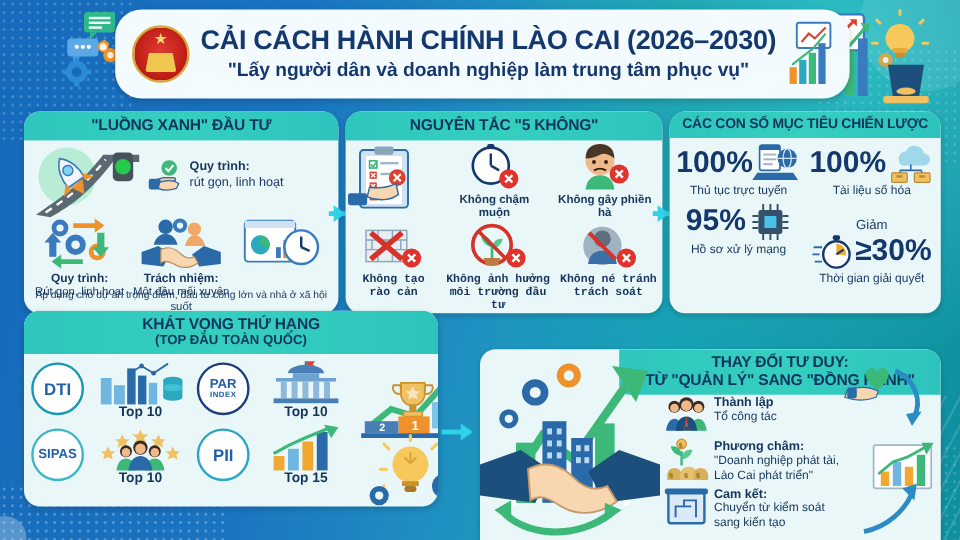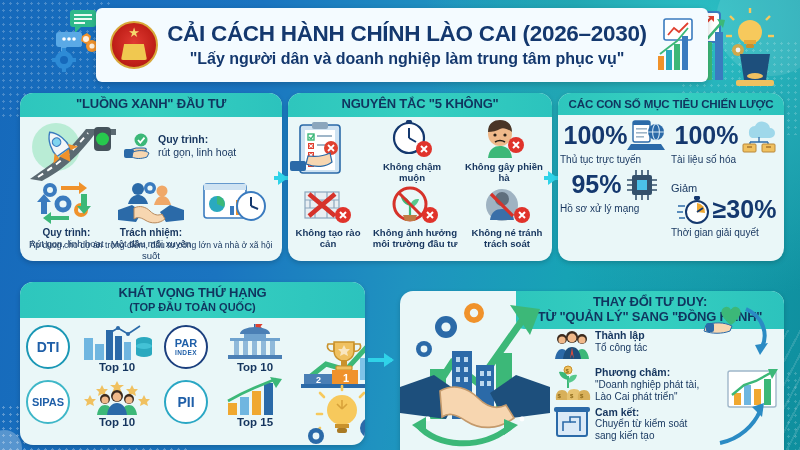--- a/index.html
+++ b/index.html
@@ -33,21 +33,21 @@
   .hatch {
     position:absolute; right:0; bottom:0; width:150px; height:120px;
     background: repeating-linear-gradient(118deg, rgba(255,255,255,.18) 0 2px, transparent 2px 11px);
     opacity:.7;
   }
 
   
   .header {
     position: absolute; left: 96px; top: 8px; width: 612px; height: 74px;
     background: #f4fbff;
-    border-radius: 6px;
+    border-radius: 22px;
     box-shadow: 0 2px 6px rgba(0,0,0,.20);
     display: flex; align-items: center; padding: 0 12px 0 14px;
   }
   .emblem {
     width: 48px; height: 48px; border-radius: 50%;
     background: radial-gradient(circle at 50% 45%, #e03a32 0%, #c01f18 62%, #a11309 100%);
     border: 2.5px solid #d8a83a; flex: 0 0 auto; position: relative;
   }
   .emblem:before {
     content:"★"; position:absolute; left:0; right:0; top:3px;
@@ -107,35 +107,35 @@
 
   
   #p2 { left: 288px; top: 93px; width: 264px; height: 168px; }
   .p2-top { display:flex; padding: 2px 2px 0 2px; align-items: flex-end; }
   .clipbox { width: 76px; height: 62px; flex:0 0 auto; position:relative; }
   .p2-grid { flex:1; display:flex; justify-content:space-around; }
   .p2-cell { text-align:center; width: 84px; }
   .p2-cell .ic { height: 42px; display:flex; align-items:center; justify-content:center; }
   .p2-cell .lb { color:#16355e; font-size:9.6px; line-height:1.16; font-weight:bold;}
   .p2-row2 { display:flex; justify-content:space-between; padding: 2px 4px 0; }
-  .p2-row2 .p2-cell { width: 84px; }
+  .p2-row2 .p2-cell { width: 84px; font-family: Liberation Mono, monospace; }
 
   
   #p3 { left: 558px; top: 93px; width: 226px; height: 168px; }
   .p3-grid { display:flex; flex-wrap:wrap; padding: 3px 2px; }
-  .p3-cell { width:50%; text-align:left; padding: 2px 0; }
+  .p3-cell { width:50%; text-align:center; padding: 2px 0; }
   .p3-num {
     color:#14386e; font-weight:bold; font-size: 25px; line-height:1;
     display:flex; align-items:center; justify-content:center; gap:2px;
   }
   .p3-pre { font-size: 11px; color:#16355e; font-weight:normal; line-height:1; margin-bottom:1px;margin-top:14px; }
   .p3-lb { color:#16355e; font-size:10px; margin-top:2px; }
 
   
-  #p4 { left: 20px; top: 282px; width: 345px; height: 163px; }
+  #p4 { left: 20px; top: 259px; width: 345px; height: 163px; }
   .p4-grid { display:flex; }
   .p4-left { flex:1; padding: 4px 2px 0 6px; }
   .p4-row { display:flex; align-items:center; gap: 4px; margin-bottom: 4px; }
   .badge {
     width: 44px; height:44px; border-radius:50%; background:#fff;
     border: 2.5px solid; display:flex; align-items:center; justify-content:center;
     flex-direction:column; flex:0 0 auto;
   }
   .badge.dti { border-color:#1a97b5; }
   .badge.sipas { border-color:#3fb7c8; }

